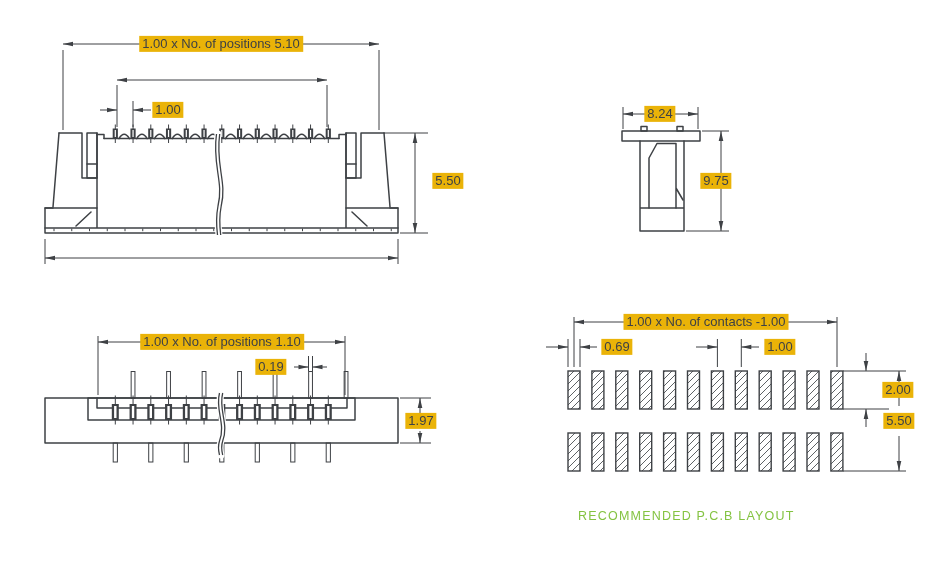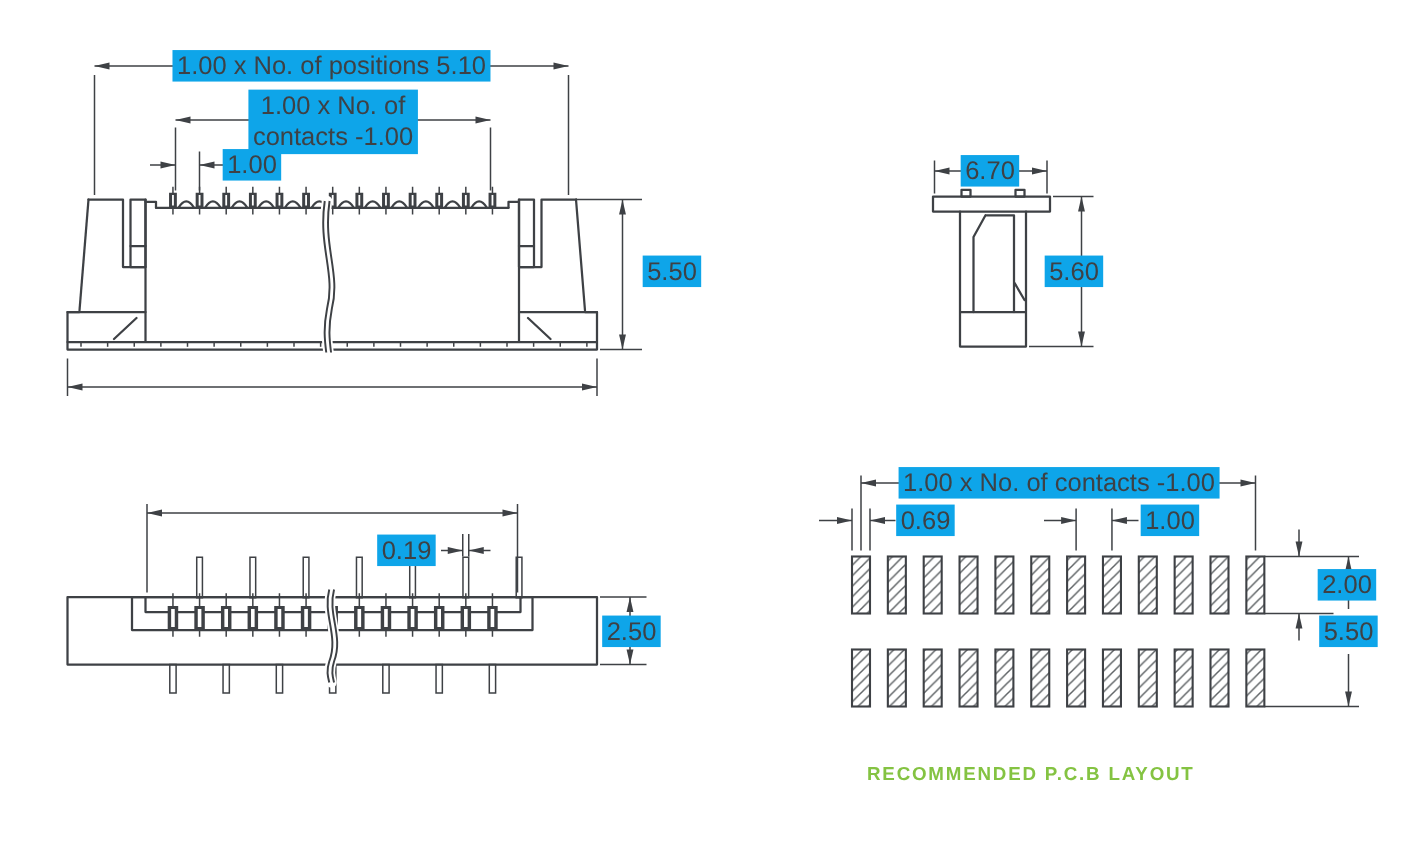--- a/index.html
+++ b/index.html
@@ -6,25 +6,25 @@
   .stage{position:relative;width:950px;height:567px;background:var(--bg,#fff);
          font-family:"Liberation Sans",sans-serif;overflow:hidden;}
   svg{position:absolute;left:0;top:0;}
   .ln{stroke:var(--ink);stroke-width:1.5;fill:none;stroke-linejoin:round;stroke-linecap:round;}
   .dim{stroke:var(--ink);stroke-width:1;fill:none;}
   .arw{fill:var(--ink);stroke:none;}
   .hatchA{stroke:var(--hatch);stroke-width:1;}
   .hatchB{stroke:#5f6366;stroke-width:1;}
   .brk-w{stroke:#fff;stroke-width:7;fill:none;stroke-linecap:round;}
   .brk{stroke:var(--ink);stroke-width:1.3;fill:none;}
-  .dim-label{position:absolute;transform:translate(-50%,-50%);background:#0ea5e9;
-     color:var(--ink);font-size:17px;line-height:1.25;white-space:pre-line;
-     padding:0 3px;text-align:center;}
+  .dim-label{position:absolute;transform:translate(-50%,-50%);background:#eab308;
+     color:var(--ink);font-size:13px;line-height:1.25;white-space:pre-line;
+     padding:0 3px;text-align:right;}
   .caption{position:absolute;transform:translateY(-50%);color:var(--accent);
-     font-weight:bold;font-size:12.5px;letter-spacing:1.2px;white-space:nowrap;}
+     font-weight:normal;font-size:12.5px;letter-spacing:1.2px;white-space:nowrap;}
 </style>
 </head>
 <body>
 
 <div class="stage">
 
   <svg width="950" height="567" viewBox="0 0 950 567">
     <defs>
       <pattern id="hatchBody" width="11" height="11" patternUnits="userSpaceOnUse">
         <path class="hatchA" d="M0,11 L11,0 M-5.5,5.5 L5.5,-5.5 M5.5,16.5 L16.5,5.5"></path>
@@ -312,30 +312,29 @@
         <polygon points="717.4,347 707.4,344.7 707.4,349.3" class="arw"></polygon>
         <polygon points="741.3,347 751.3,344.7 751.3,349.3" class="arw"></polygon>
         <polygon points="866,371 863.7,361 868.3,361" class="arw"></polygon>
         <polygon points="866,409 863.7,419 868.3,419" class="arw"></polygon>
         <polygon points="899,371 896.7,381 901.3,381" class="arw"></polygon>
         <polygon points="899,471 896.7,461 901.3,461" class="arw"></polygon>
       </g>
   </svg>
 
   <div class="dim-label" style="left:221px;top:44px;">1.00 x No. of positions 5.10</div>
-  <div class="dim-label" style="left:222px;top:81px;">1.00 x No. of
-contacts -1.00</div>
   <div class="dim-label" style="left:168px;top:110px;">1.00</div>
   <div class="dim-label" style="left:448px;top:181px;">5.50</div>
 
-  <div class="dim-label" style="left:660px;top:114px;">6.70</div>
-  <div class="dim-label" style="left:716px;top:181px;">5.60</div>
-
+  <div class="dim-label" style="left:660px;top:114px;">8.24</div>
+  <div class="dim-label" style="left:716px;top:181px;">9.75</div>
+
+  <div class="dim-label" style="left:222px;top:342px;">1.00 x No. of positions 1.10</div>
   <div class="dim-label" style="left:271px;top:367px;">0.19</div>
-  <div class="dim-label" style="left:421px;top:421px;">2.50</div>
+  <div class="dim-label" style="left:421px;top:421px;">1.97</div>
 
   <div class="dim-label" style="left:706px;top:322px;">1.00 x No. of contacts -1.00</div>
   <div class="dim-label" style="left:617px;top:347px;">0.69</div>
   <div class="dim-label" style="left:780px;top:347px;">1.00</div>
   <div class="dim-label" style="left:866px;top:390px;margin-left:32px;">2.00</div>
   <div class="dim-label" style="left:899px;top:421px;">5.50</div>
 
   <div class="caption" style="left:578px;top:516px;">RECOMMENDED P.C.B LAYOUT</div>
 </div>
 

